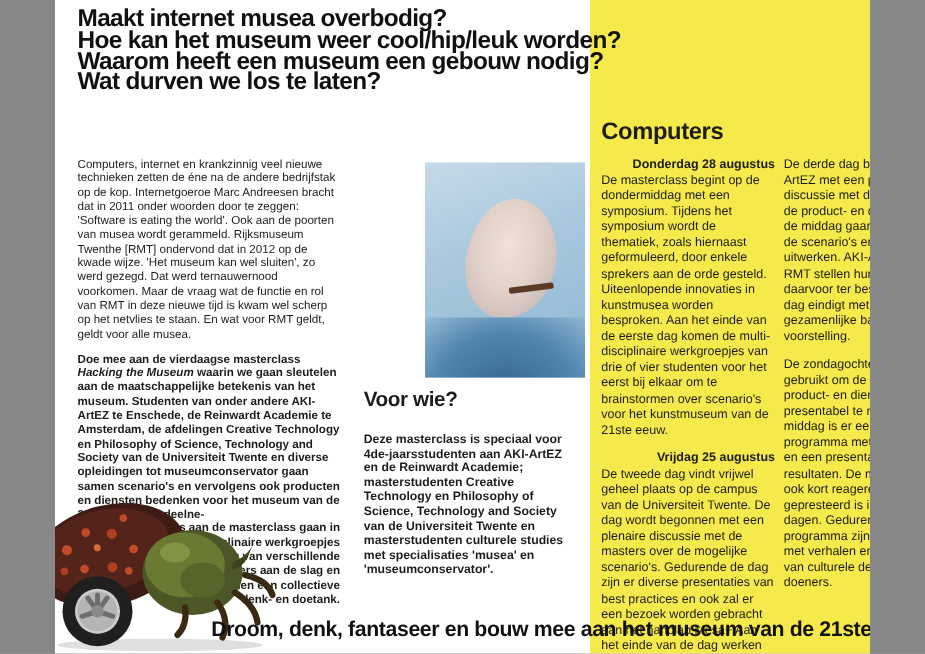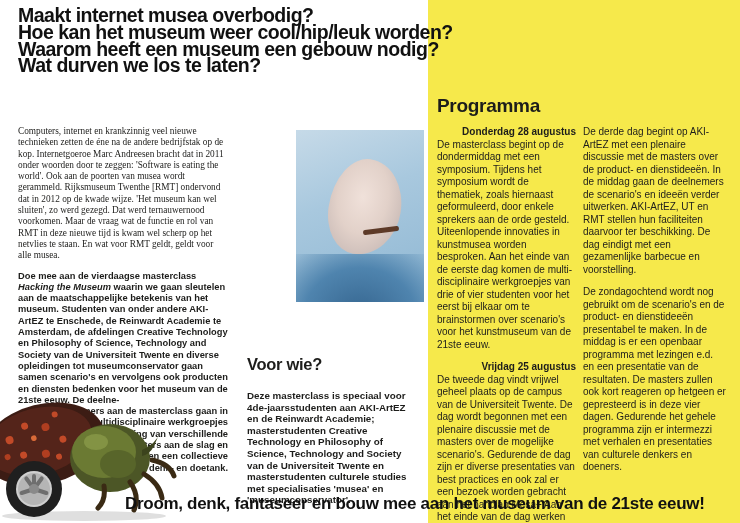--- a/index.html
+++ b/index.html
@@ -1,53 +1,53 @@
 <!DOCTYPE html>
 <html><head>
 <meta charset="utf-8">
 <style>
   * { margin:0; padding:0; box-sizing:border-box; }
   html,body { background:#888; }
   .page {
-    position:relative; width:740px; height:523px; background:#ffffff;
+    position:relative; width:652px; height:523px; background:#ffffff;
     overflow:hidden; font-family:"Liberation Sans", sans-serif; color:#1d1d1b;
     margin:0 auto;
   }
   .yellow-panel {
     position:absolute; left:428px; top:0; width:312px; height:523px;
     background:#F6E94B;
   }
   .headline {
     position:absolute; left:18px; top:7px; width:715px; z-index:3;
     font-weight:bold; font-size:19.5px; line-height:16.8px;
     letter-spacing:-0.5px; color:#111;
   }
   .intro-col { position:absolute; left:18px; top:126px; width:210px; z-index:2;
     font-size:9.3px; line-height:11.3px; }
-  .intro-p1 { margin-bottom:8px;font-family:Liberation Serif, serif; }
+  .intro-p1 { margin-bottom:8px; }
   .intro-p2 { font-weight:bold; margin-top:9px; }
   .intro-p2 i { }
   .intro-p2b { font-weight:bold; text-align:right; font-size:9.3px; line-height:11.3px; }
   .beetle-float { float:left; width:118px; height:80px;
     shape-outside: polygon(0 0, 28% 0, 100% 100%, 0 100%); }
 
   .painting { position:absolute; left:296px; top:130px; width:128px; height:172px;
     background:linear-gradient(160deg,#c6dae8 0%,#a8c8de 40%,#8fb7d3 100%); z-index:2; overflow:hidden; }
   .painting .face { position:absolute; left:26%; top:17%; width:56%; height:56%;
     background:radial-gradient(ellipse at 45% 40%, #f0e1da 0%, #e2d1c9 45%, #cfc0bb 72%, rgba(207,192,187,0) 100%);
     border-radius:48% 52% 56% 44% / 55% 50% 50% 45%; transform:rotate(9deg); }
   .painting .shoulders { position:absolute; bottom:-8%; left:-6%; right:-6%; height:36%;
     background:radial-gradient(ellipse at 50% 100%, #35658f 0%, #4f84ae 55%, rgba(140,180,212,0) 100%); }
   .painting .mouth-mark { position:absolute; left:52%; top:57%; width:36px; height:5px;
     background:#5d3a28; border-radius:2px; transform:rotate(-7deg); }
 
   .beetle { position:absolute; left:-8px; top:390px; width:185px; height:133px; z-index:2; }
 
   .voorwie { position:absolute; left:247px; top:311px; width:170px; z-index:2; }
-  .voorwie-h { font-weight:bold; font-size:16.5px; letter-spacing:-0.3px; margin-bottom:5px;margin-top:44px; }
+  .voorwie-h { font-weight:bold; font-size:16.5px; letter-spacing:-0.3px; margin-bottom:5px; }
   .voorwie-b { font-weight:bold; font-size:9.8px; line-height:11.6px;margin-top:16px; }
 
   .programma-h { position:absolute; left:437px; top:95px; z-index:2;
     font-weight:bold; font-size:19px; letter-spacing:-0.3px; }
   .prog-col { position:absolute; top:126px; z-index:2; font-size:10px; line-height:12.5px; }
   .prog-col-a { left:437px; width:139px; }
   .prog-col-b { left:583px; width:143px; }
   .day { margin-bottom:10px; }
   .day-title { font-weight:bold;text-align:right; }
 
@@ -124,21 +124,21 @@
       </g>
       <circle cx="42" cy="99" r="5" fill="#8a8a8a"></circle>
     </g>
   </svg>
 
   <div class="voorwie">
     <div class="voorwie-h">Voor wie?</div>
     <div class="voorwie-b">Deze masterclass is speciaal voor 4de-jaarsstudenten aan AKI-ArtEZ en de Reinwardt Academie; masterstudenten Creative Technology en Philosophy of Science, Technology and Society van de Universiteit Twente en masterstudenten culturele studies met specialisaties 'musea' en 'museumconservator'.</div>
   </div>
 
-  <div class="programma-h">Programma</div>
+  <div class="programma-h">Computers</div>
 
   <div class="prog-col prog-col-a">
     <div class="day">
       <div class="day-title">Donderdag 28 augustus</div>
       <div class="day-body">De masterclass begint op de dondermiddag met een symposium. Tijdens het symposium wordt de thematiek, zoals hiernaast geformuleerd, door enkele sprekers aan de orde gesteld. Uiteenlopende innovaties in kunstmusea worden besproken. Aan het einde van de eerste dag komen de multi-disciplinaire werkgroepjes van drie of vier studenten voor het eerst bij elkaar om te brainstormen over scenario's voor het kunstmuseum van de 21ste eeuw.</div>
     </div>
     <div class="day">
       <div class="day-title">Vrijdag 25 augustus</div>
       <div class="day-body">De tweede dag vindt vrijwel geheel plaats op de campus van de Universiteit Twente. De dag wordt begonnen met een plenaire discussie met de masters over de mogelijke scenario's. Gedurende de dag zijn er diverse presentaties van best practices en ook zal er een bezoek worden gebracht aan het nanolab Mesa+ Aan het einde van de dag werken de werkgroepen aan mogelijke productideeën en diensten.</div>
     </div>

